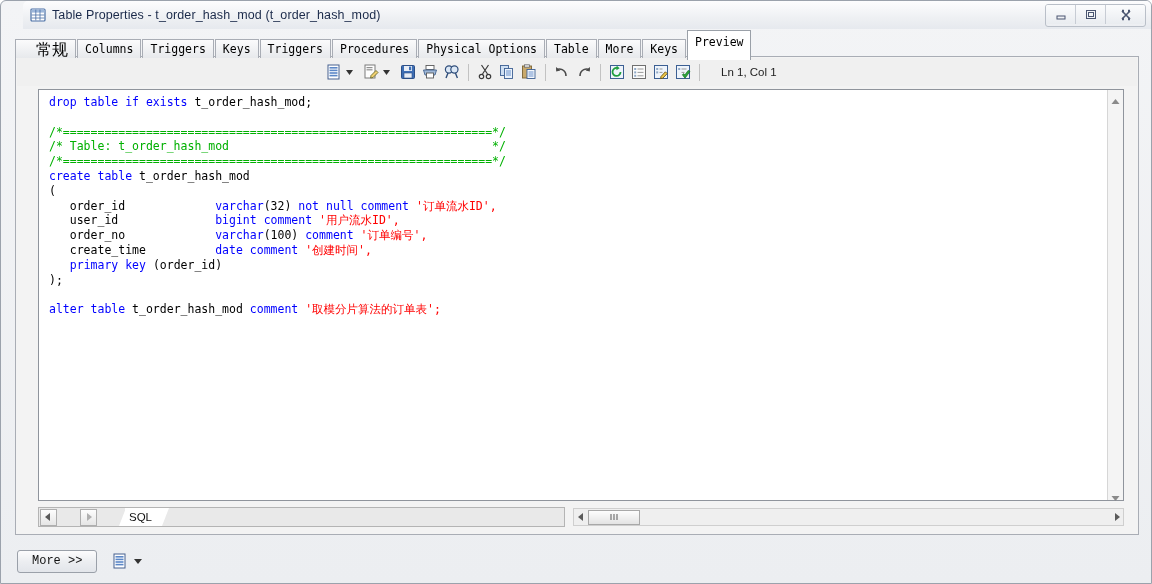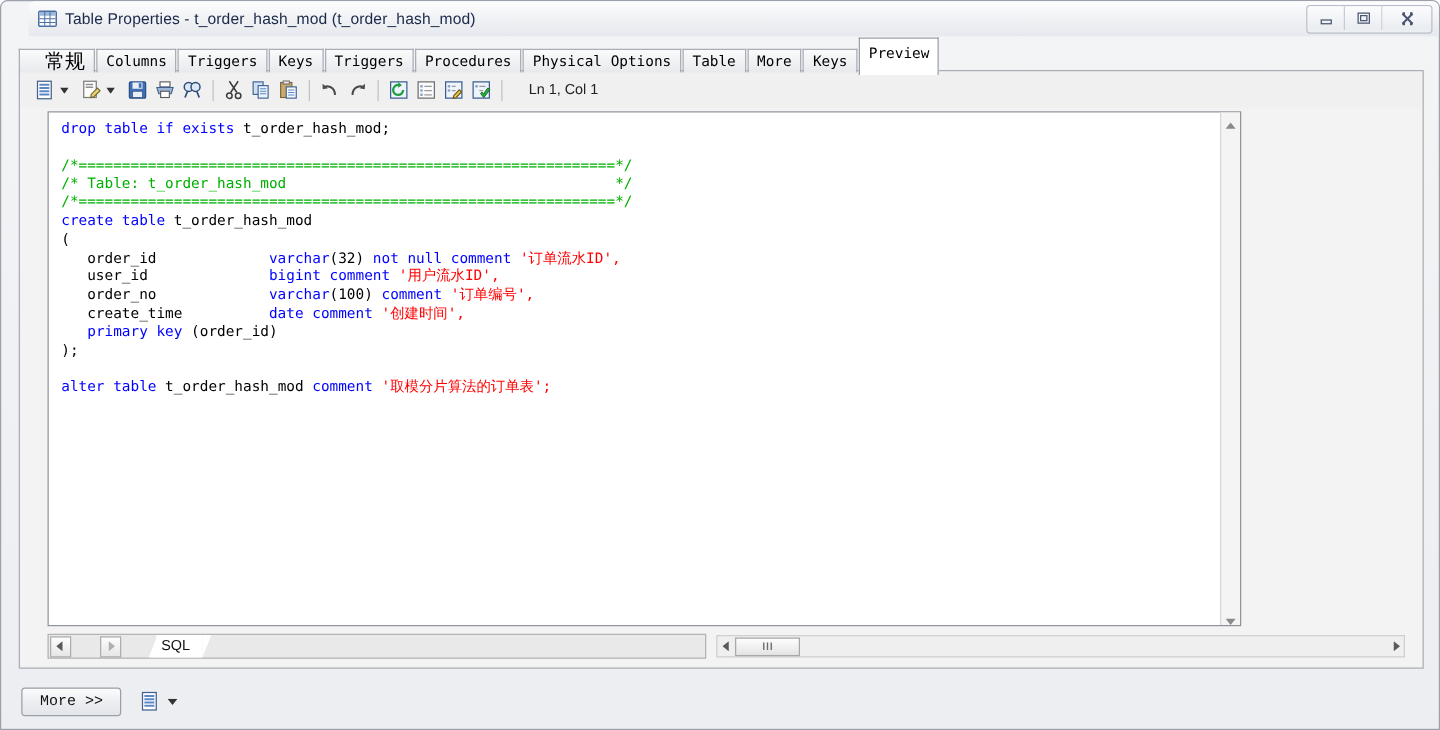--- a/index.html
+++ b/index.html
@@ -118,20 +118,21 @@
   .toolbar {
     position: absolute;
     left: 1px; top: 1px;
     right: 1px;
     height: 28px;
     display: flex;
     align-items: center;
     padding-left: 8px;
     box-sizing: border-box;
     background: #f0f0f0;
+    justify-content: center;
   }
   .tb-item {
     display: flex;
     align-items: center;
     height: 22px;
     padding: 0 2px;
     cursor: default;
   }
   .tb-icon { width: 18px; height: 18px; display: block; }
   .tb-arrow {
@@ -152,21 +153,21 @@
     padding: 0 8px;
     font-size: 11.5px;
     color: #222;
     background: #f0f0f0;
   }
 
   
   .editor-wrap {
     position: absolute;
     left: 22px; top: 32px;
-    width: 955px; height: 412px;
+    width: 1086px; height: 412px;
     box-sizing: border-box;
     background: #ffffff;
     border: 1px solid #8f949c;
     display: flex;
   }
   .editor {
     flex: 1 1 auto;
     position: relative;
     overflow: hidden;
     padding: 5px 0 0 10px;

